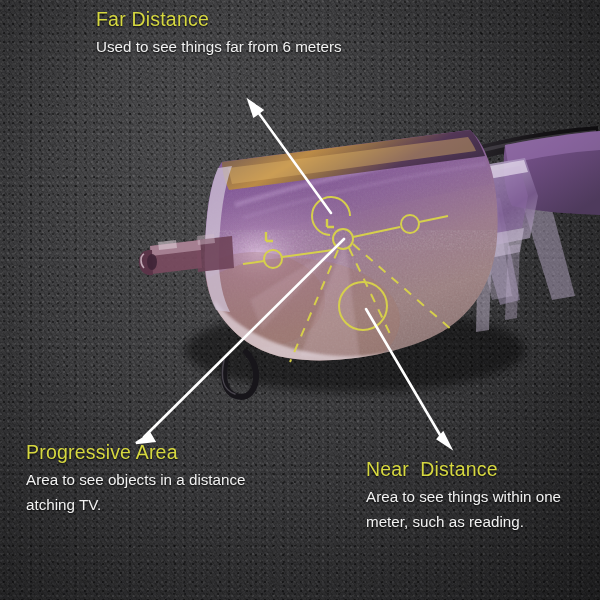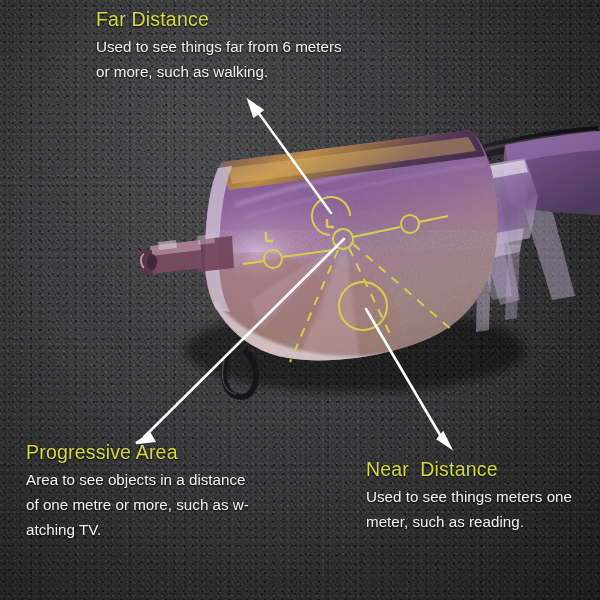--- a/index.html
+++ b/index.html
@@ -281,29 +281,27 @@
       <g>
         <line x1="366" y1="309" x2="443" y2="440"></line>
         <path d="M450,447 L438,439 L443,433 Z"></path>
       </g>
     </g>
   </svg>
 
   <div class="block" id="blk-far">
     <div class="heading">Far Distance</div>
     <div class="body-line">Used to see things far from 6 meters</div>
-    <div class="body-line">or more, such as walking.</div>
   </div>
 
   <div class="block" id="blk-prog">
     <div class="heading">Progressive Area</div>
     <div class="body-line">Area to see objects in a distance</div>
-    <div class="body-line">of one metre or more, such as w-</div>
     <div class="body-line">atching TV.</div>
   </div>
 
   <div class="block" id="blk-near">
     <div class="heading">Near  Distance</div>
-    <div class="body-line">Used to see things meters one</div>
+    <div class="body-line">Area to see things within one</div>
     <div class="body-line">meter, such as reading.</div>
   </div>
 
 </div>
 
 </body></html>

